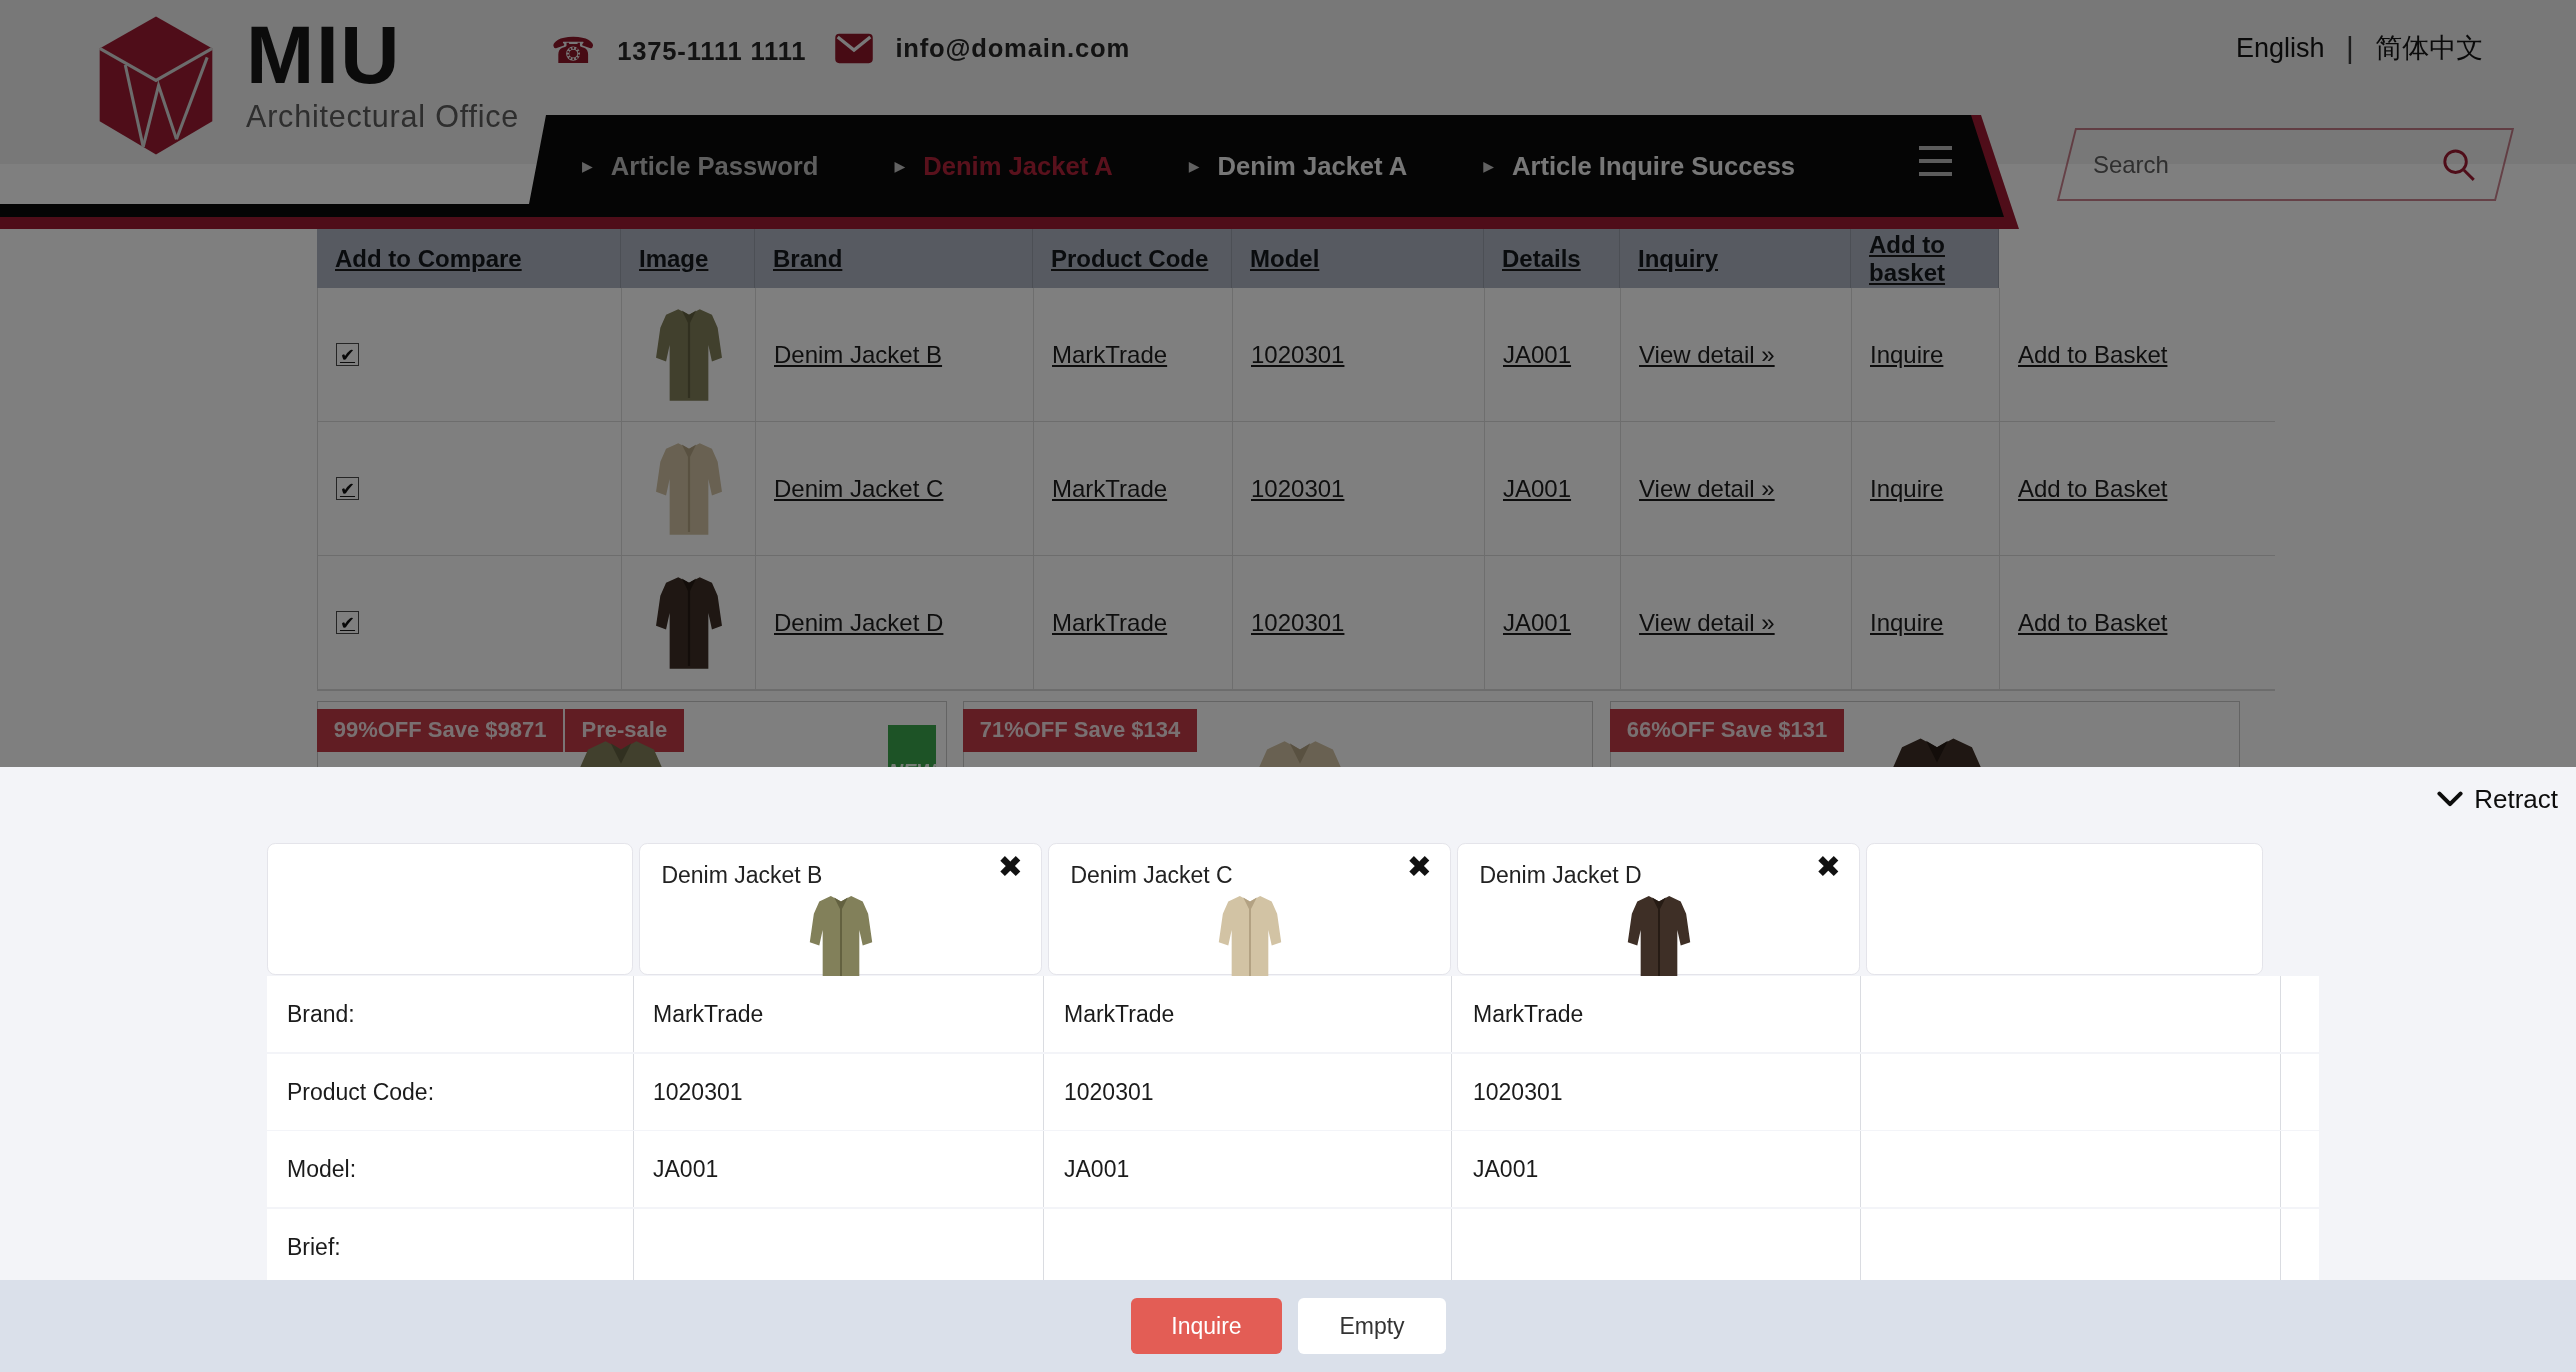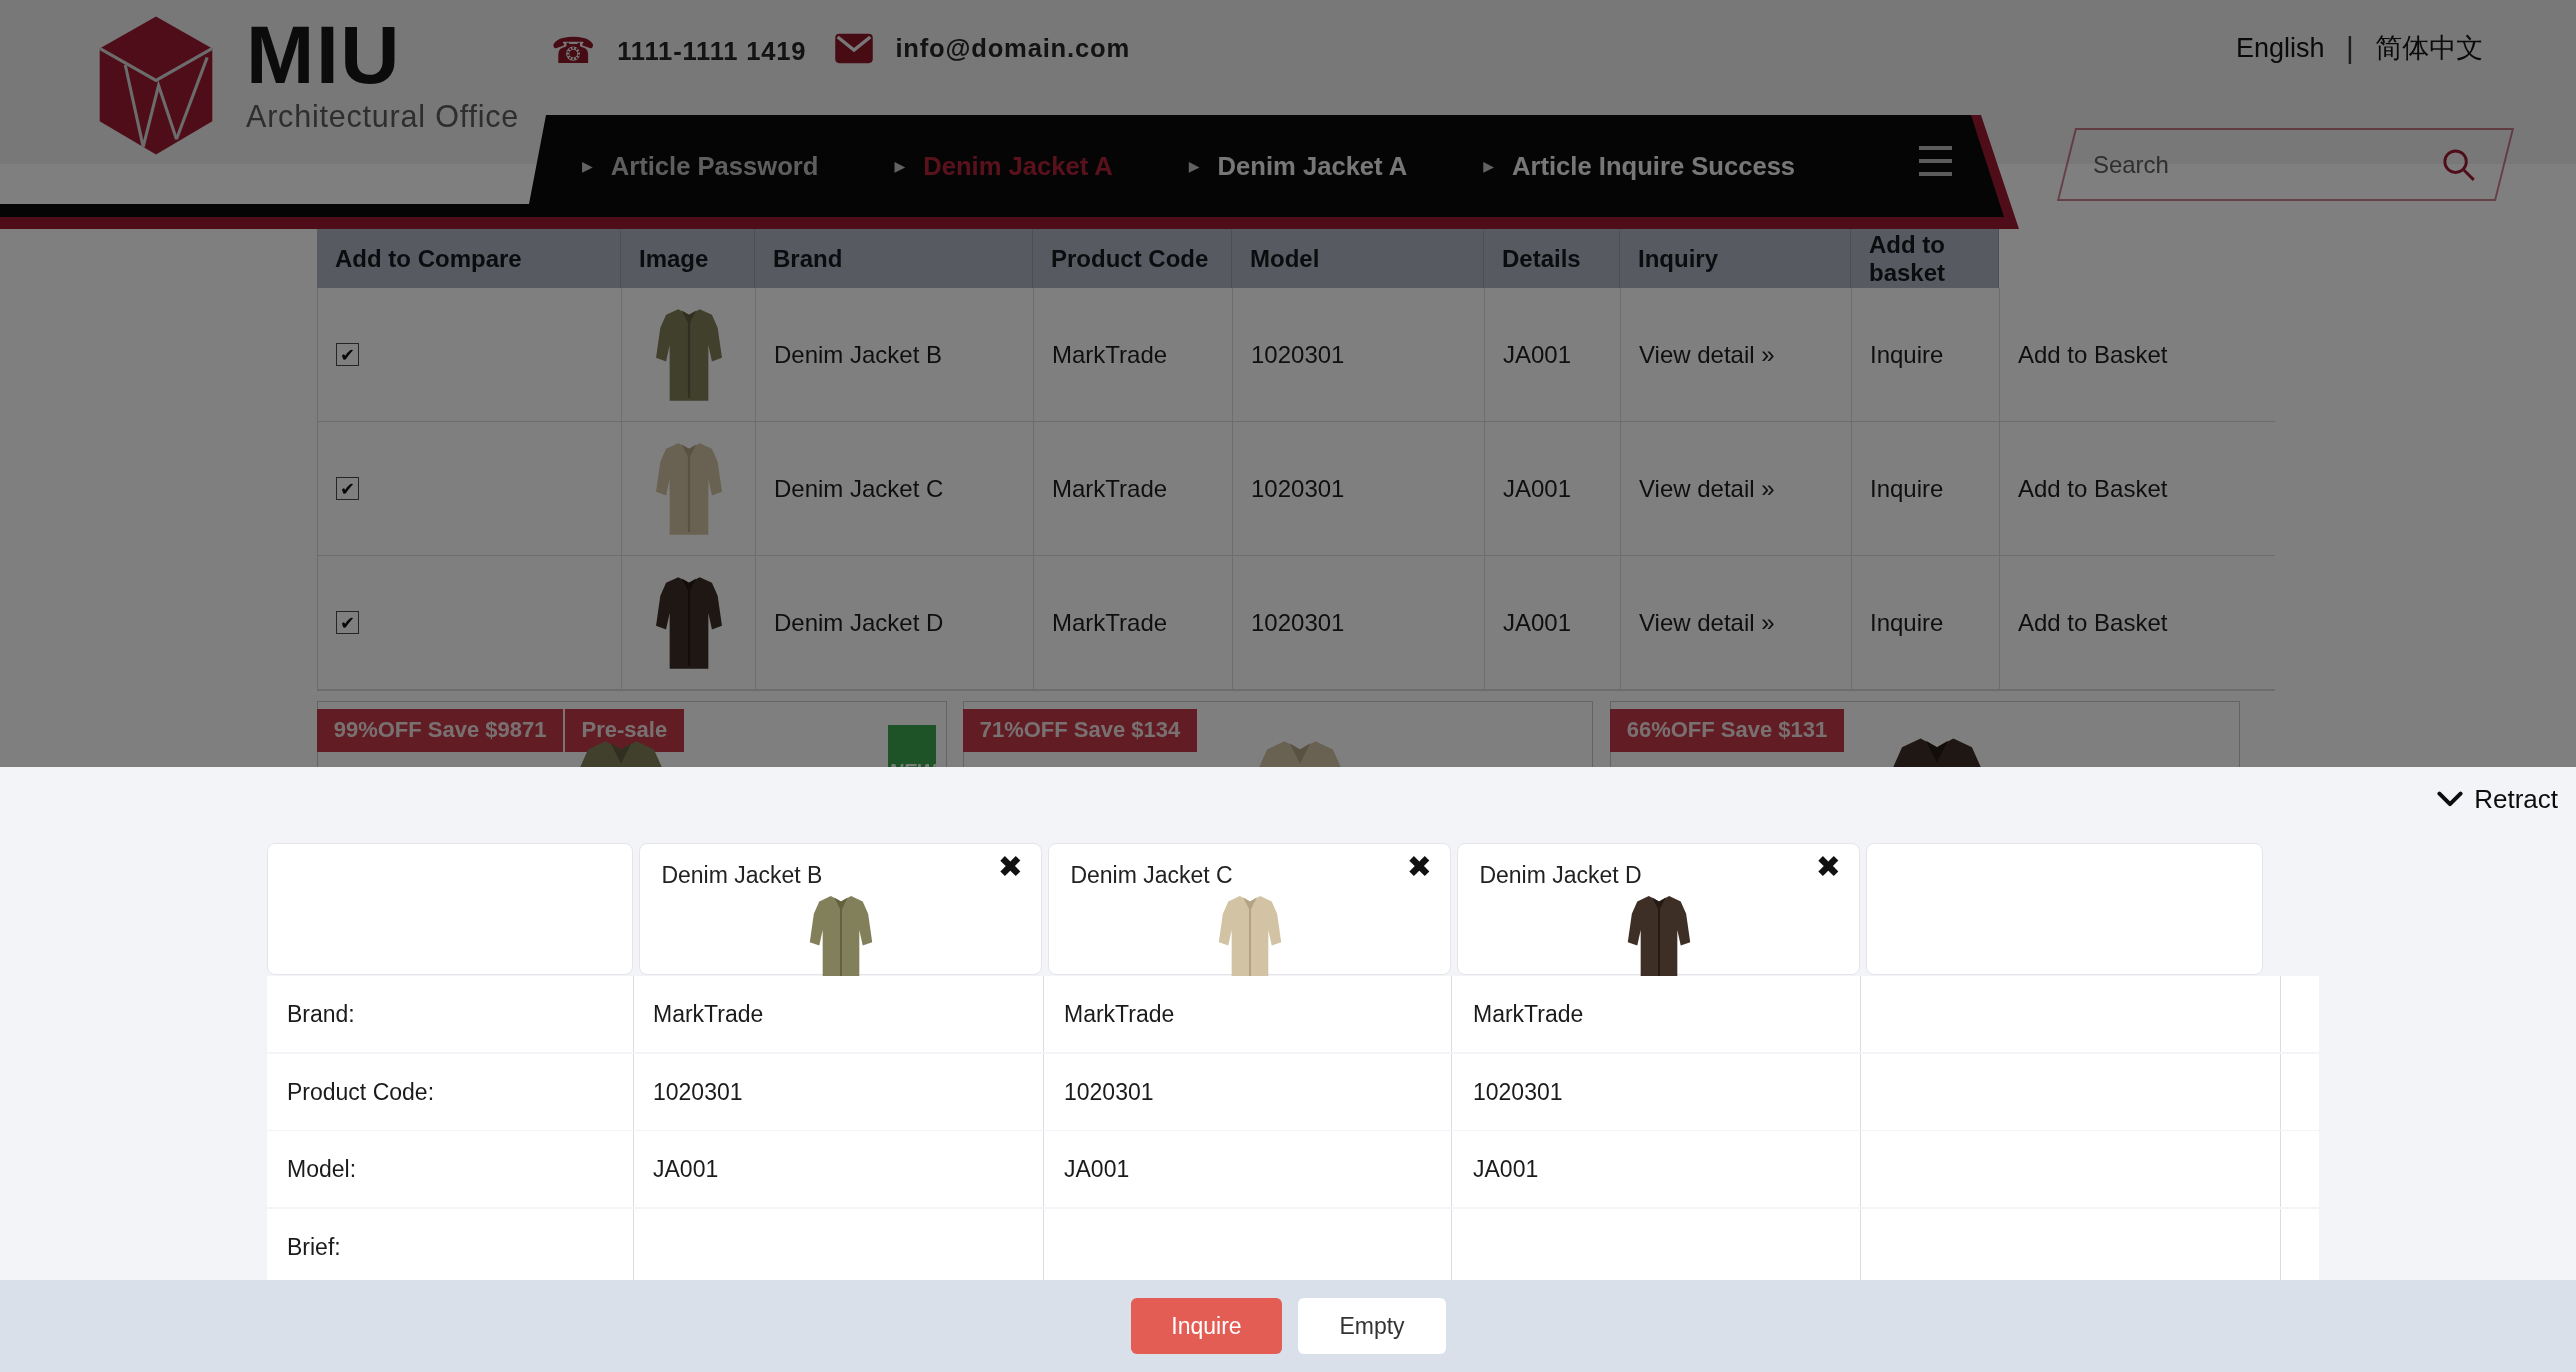--- a/index.html
+++ b/index.html
@@ -42,21 +42,21 @@
 
   .search-box { position:absolute; left:2066px; top:128px; width:439px; height:73px;
     border:2.5px solid rgba(158,27,50,0.55); transform:skewX(-14deg); display:flex; align-items:center; }
   .search-inner { transform:skewX(14deg); display:flex; align-items:center; width:100%; padding:0 25px; }
   .search-input { flex:1; border:none; outline:none; background:transparent; font-size:24px; color:#555;
     font-family:"Liberation Sans","DejaVu Sans",sans-serif; }
   .search-input::placeholder { color:#5e5e5e; }
   .search-glyph { width:38px; height:38px; cursor:pointer; }
 
   
-  .products-table { position:absolute; left:317px; top:229px; width:1958px; z-index:1; }
+  .products-table { position:absolute; left:317px; top:229px; width:1958px; z-index:1;text-decoration:underline; }
   .pt-grid { display:grid; grid-template-columns:304px 134px 278px 199px 252px 136px 231px 148px 275px; }
   .pt-head .pt-cell { height:59px; background:#aeb5c2; font-size:24px; font-weight:700; color:#15181d;
     border-right:0.8px solid rgba(0,0,0,0.12); }
   .pt-cell { display:flex; align-items:center; padding-left:18px; }
   .pt-body { border:0.8px solid #d8d8d8; border-top:none; }
   .pt-row-cell { height:134px; background:#ffffff; border-bottom:0.8px solid #dadada; border-right:0.8px solid #dcdcdc;
     font-size:24px; font-weight:500; color:#1f1f1f; }
   .pt-row-cell.last-col { border-right:none; }
   .checkbox { width:23px; height:23px; border:1.6px solid #4a4a4a; background:#fff; display:flex;
     align-items:center; justify-content:center; font-size:18px; color:#111; cursor:pointer; }
@@ -112,21 +112,21 @@
       </g>
     </svg>
     <div class="logo-text">
       <div class="logo-title">MIU</div>
       <div class="logo-sub">Architectural Office</div>
     </div>
   </div>
 
   <div class="contact contact-phone">
     <span class="phone-glyph">☎</span>
-    <span class="contact-text">1111-1111 1419</span>
+    <span class="contact-text">1375-1111 1111</span>
   </div>
 
   <div class="contact contact-mail">
     <svg width="40" height="31" viewBox="0 0 48 38">
       <rect x="1" y="1" width="46" height="36" rx="5" fill="#8f1628"></rect>
       <polyline points="4,5 24,21 44,5" fill="none" stroke="#f0f0f0" stroke-width="4"></polyline>
     </svg>
     <span class="contact-text">info@domain.com</span>
   </div>
 

